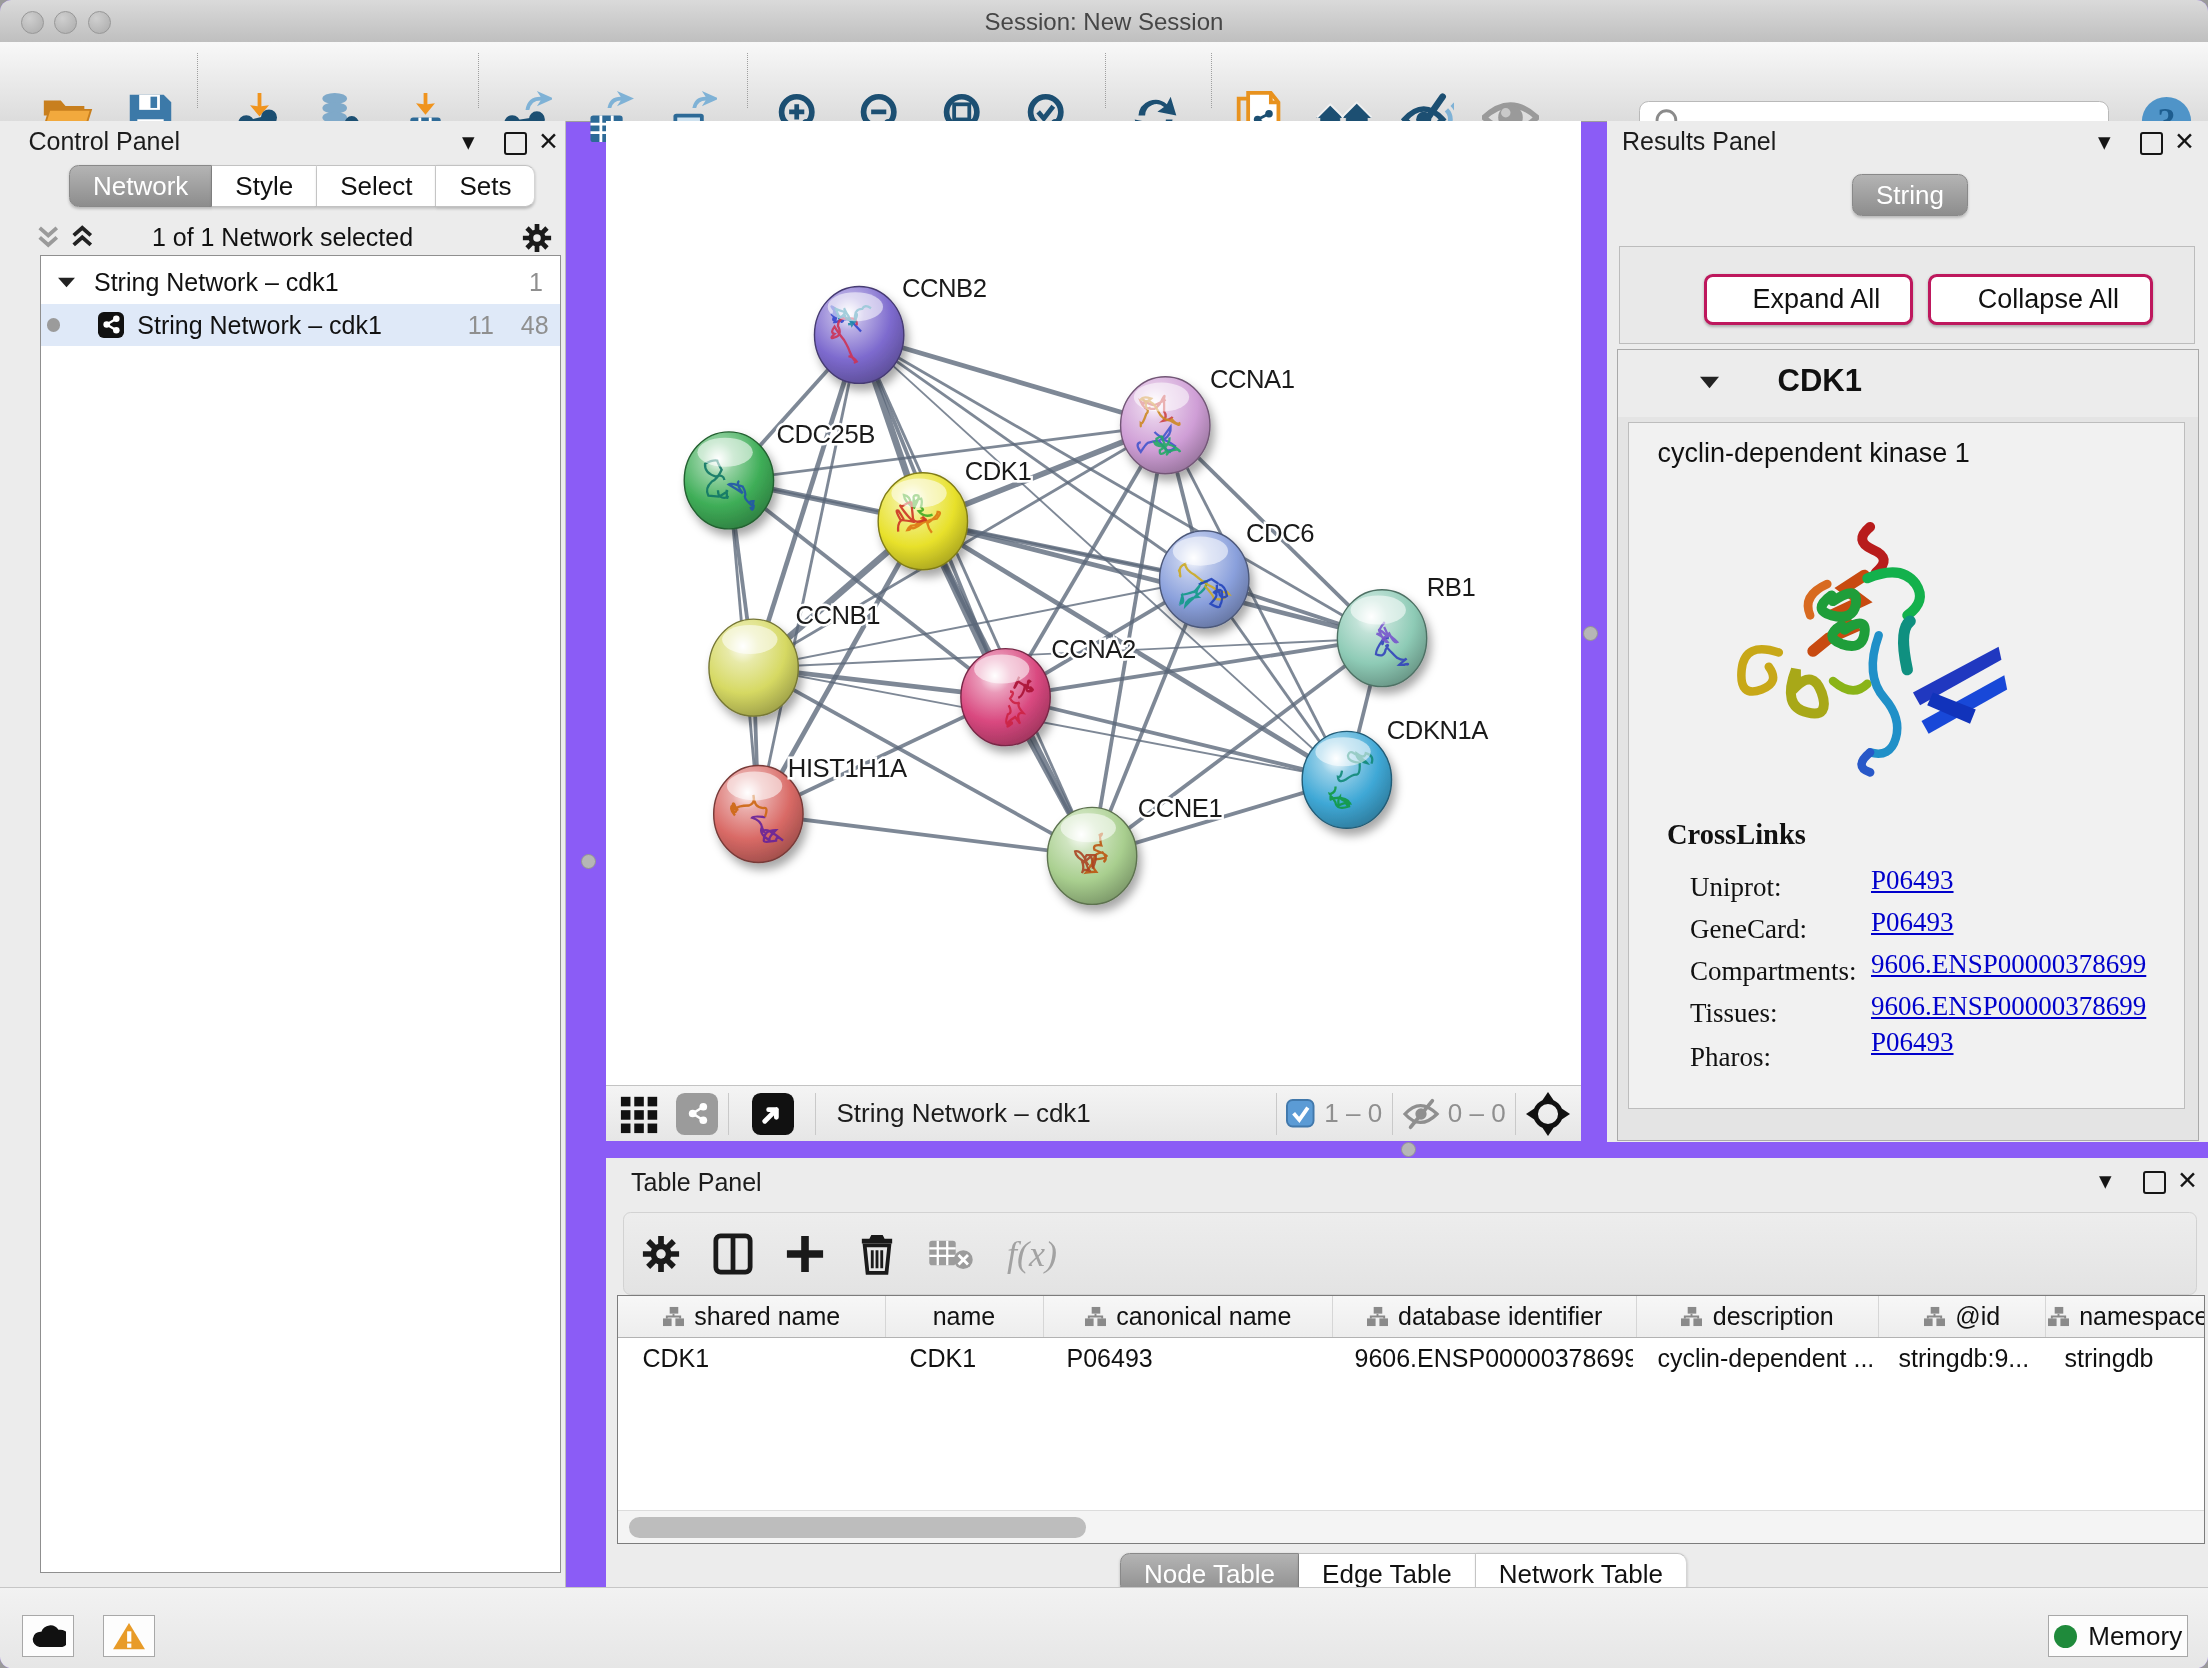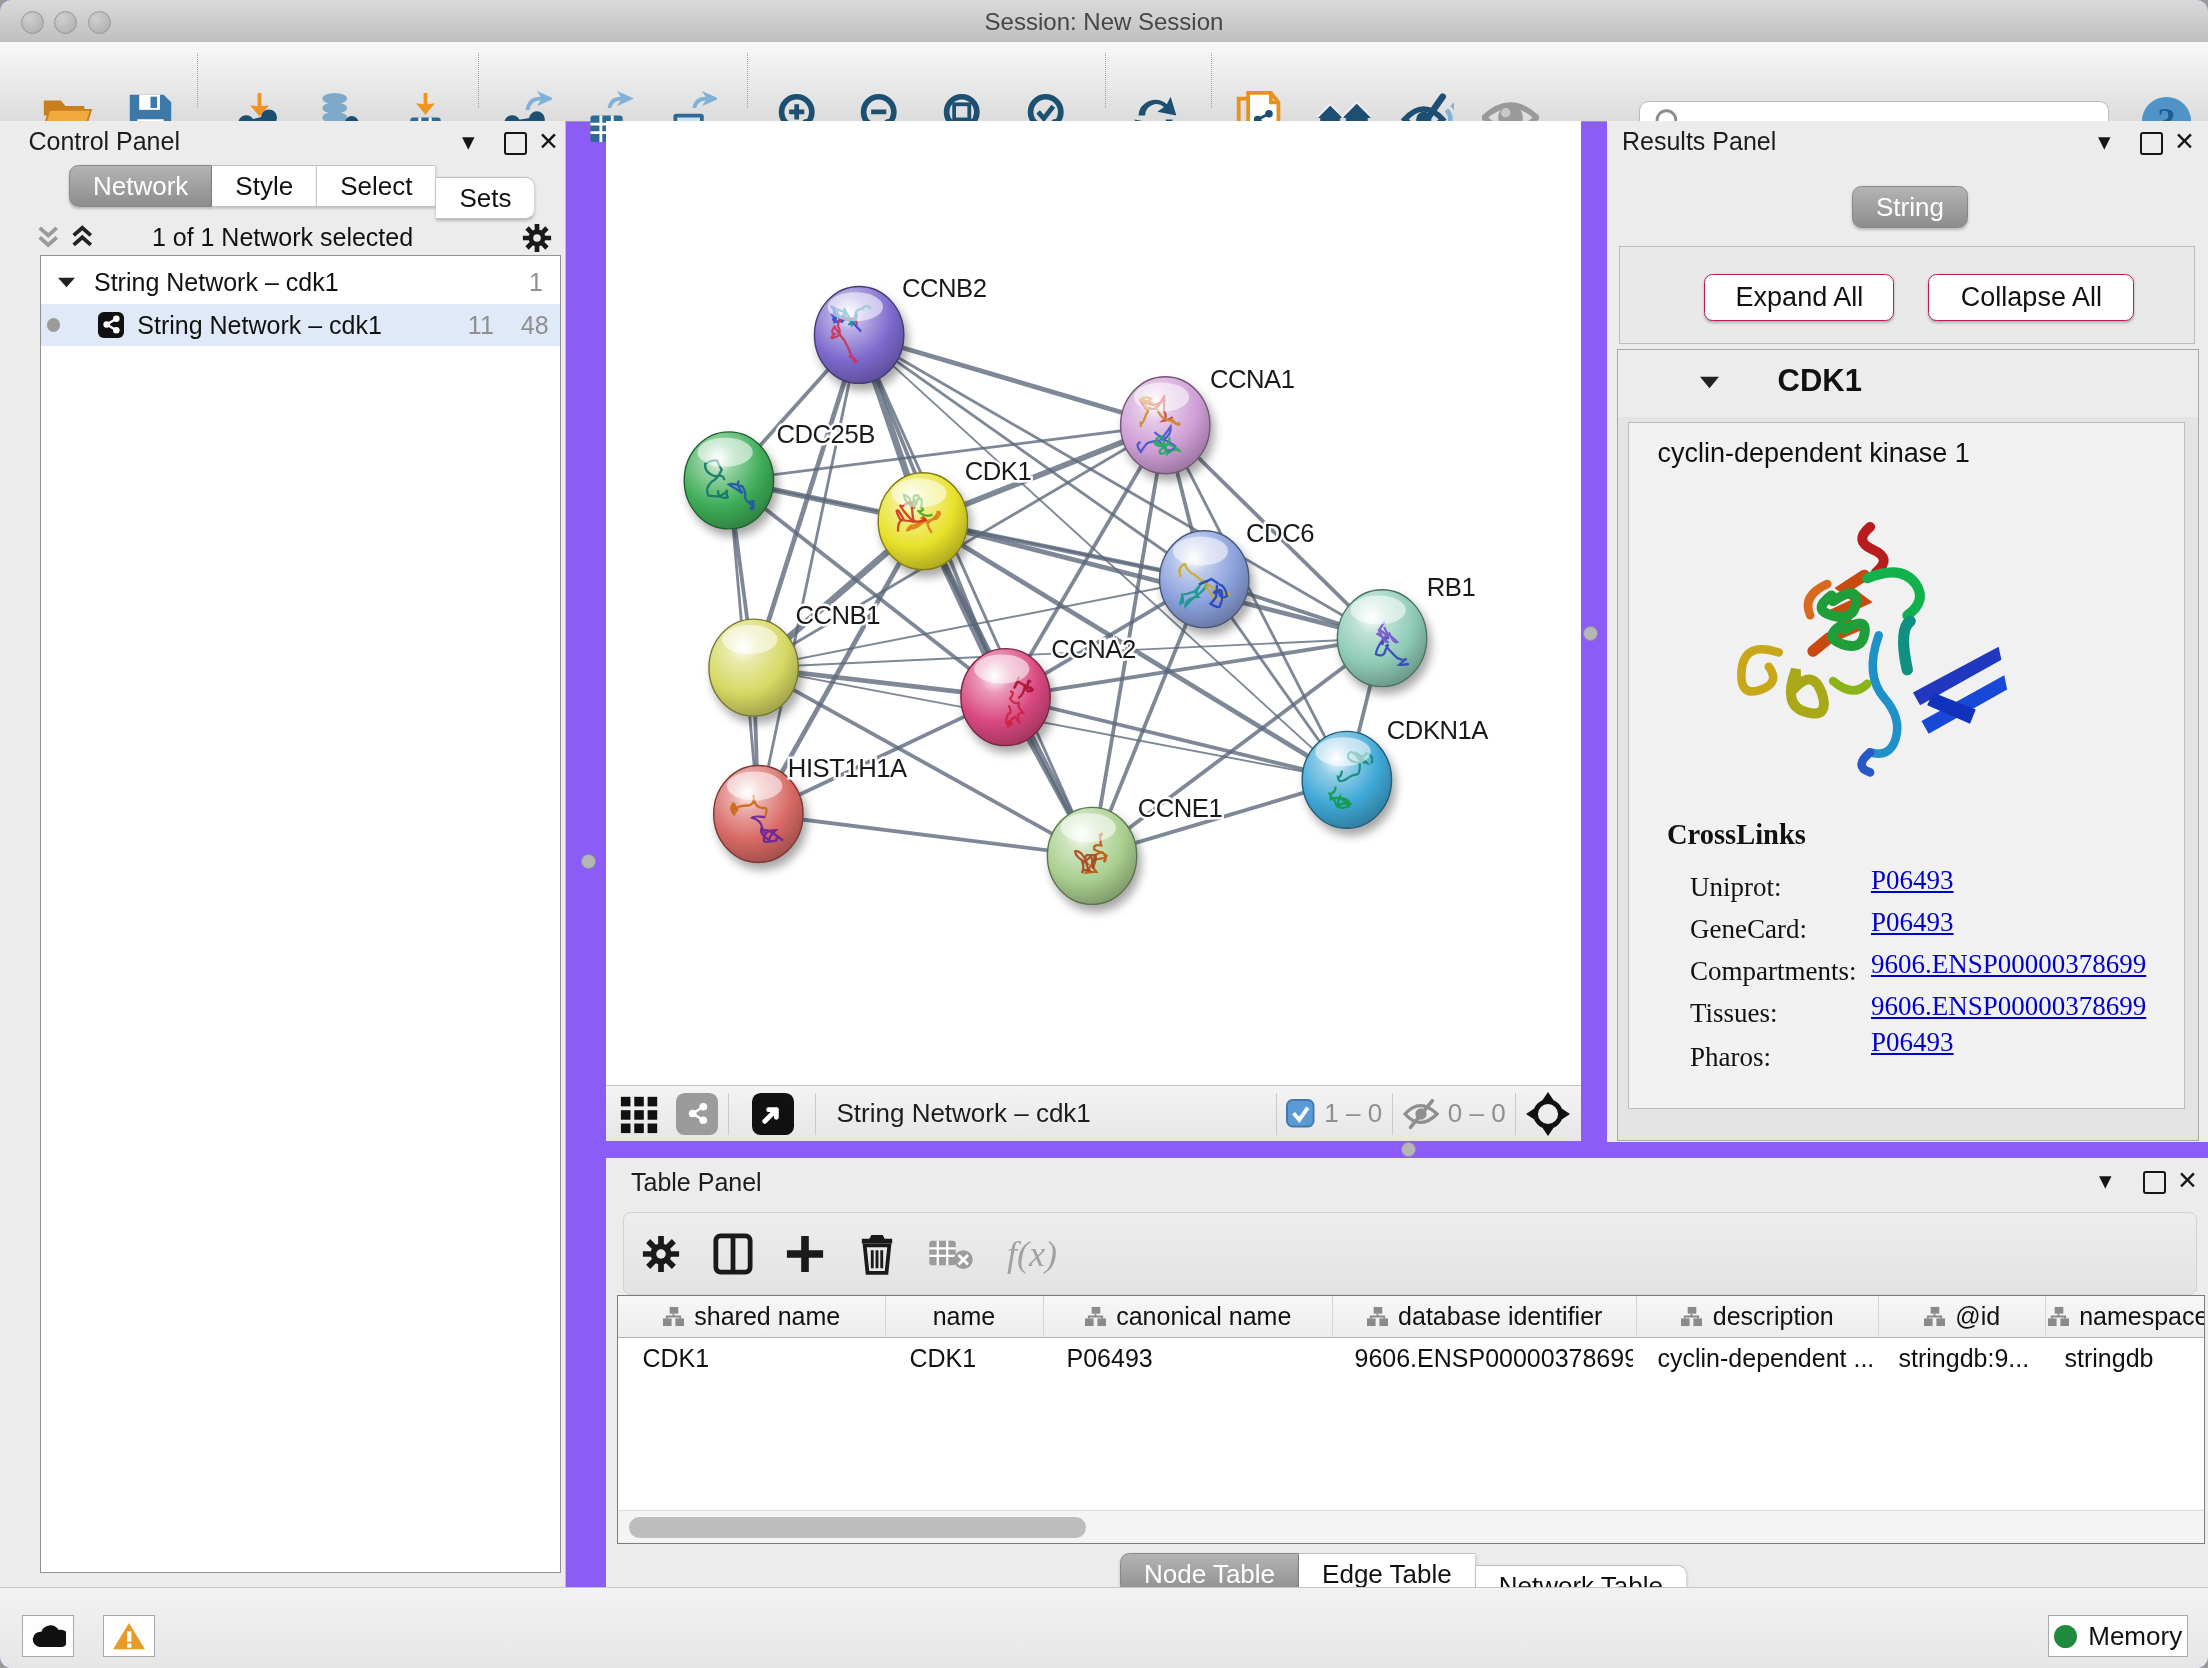--- a/index.html
+++ b/index.html
@@ -24,41 +24,41 @@
   
   .panel-title{font-size:25px;color:#1c1c1c;}
   .pan-ico{font-size:25px;color:#151515;}
   .sq{display:inline-block;width:19px;height:19px;border:2.9px solid #151515;border-radius:2.9px;}
   
   .seg{display:flex;}
   .seg .tab{height:40px;line-height:40px;padding:0 23px;background:#fff;font-size:26px;color:#111;
             border-top:1px solid #c2c2c2;border-bottom:1px solid #c2c2c2;border-right:1px solid #d5d5d5;
             box-shadow:0 1.9px 2.9px rgba(0,0,0,.22);} 
   .seg .tab:first-child{border-radius:9.5px 0 0 9.5px;border-left:1px solid #c2c2c2;}
-  .seg .tab:last-child{border-radius:0 9.5px 9.5px 0;margin-top:12px;}
+  .seg .tab:last-child{border-radius:0 9.5px 9.5px 0;}
   .seg .tab.active{background:linear-gradient(#b4b4b4,#8d8d8d);color:#fff;border-color:#898989;}
   
   #control-panel{left:0;top:121px;width:565px;height:1467px;background:#ececec;border-right:1px solid #bdbdbd;}
   #cp-tree{left:40px;top:134px;width:519px;height:1316px;background:#fff;border:1.9px solid #8f8f8f;}
   .tree-row{position:absolute;left:0;width:100%;height:42px;display:flex;align-items:center;}
   .tree-count{color:#8f8f8f;font-size:25px;}
   
   #net-canvas{left:606px;top:121px;width:975px;height:964px;background:#fff;}
   #net-status{left:606px;top:1085px;width:975px;height:55px;background:linear-gradient(#f4f4f4,#e6e6e6);
               border-top:1px solid #c3c3c3;display:flex;align-items:center;}
   .ns-sep{height:42px;border-left:1px solid #c9c9c9;margin:0 9.5px;}
   .blackbtn{width:42px;height:42px;border-radius:8.6px;background:#111;display:flex;align-items:center;justify-content:center;}
   .graybtn{width:42px;height:42px;border-radius:8.6px;background:#9b9b9b;display:flex;align-items:center;justify-content:center;}
   .splitdot{width:13.3px;height:13.3px;border-radius:50%;background:#b6b6b6;border:1px solid #939393;}
   
   #results-panel{left:1607px;top:121px;width:601px;height:1021px;background:#ececec;}
   #rp-buttons{left:12.4px;top:125px;width:574px;height:96px;background:#e9e9e9;border:1.9px solid #bcbcbc;}
-  .rp-btn{position:absolute;top:27px;height:45px;background:#fff;border:1px solid #be185d;border-radius:8.6px;
+  .rp-btn{position:absolute;top:27px;height:45px;background:#fff;border:3px solid #be185d;border-radius:8.6px;
           font-size:27px;color:#111;display:flex;align-items:center;justify-content:center;
-          box-shadow:0 1.9px 2.9px rgba(0,0,0,.25);}
+          box-shadow:0 1.9px 2.9px rgba(0,0,0,.25);padding-left:15px;}
   #rp-content{left:9.5px;top:228px;width:580px;height:790px;background:#e4e4e4;border:1.9px solid #a9a9a9;}
   #rp-inner{position:absolute;left:10.5px;top:72px;width:555px;height:685px;background:#f1f1f1;border:1px solid #bdbdbd;}
   .serif{font-family:"Liberation Serif","DejaVu Serif",serif;}
   .xlink{color:#0000cc;text-decoration:underline;font-size:27px;}
   .xlabel{color:#111;font-size:27px;margin-top:15px;}
   
   #table-panel{left:606px;top:1158px;width:1603px;height:429px;background:#ececec;}
   #tp-toolbar{left:17px;top:54px;width:1572px;height:81px;background:linear-gradient(#ededed,#e3e3e3);
               border:1px solid #d2d2d2;border-radius:7.6px;display:flex;align-items:center;}
   #tp-table{left:10.5px;top:137px;width:1586px;height:247px;background:#fff;border:1.9px solid #7c7c7c;overflow:hidden;}

